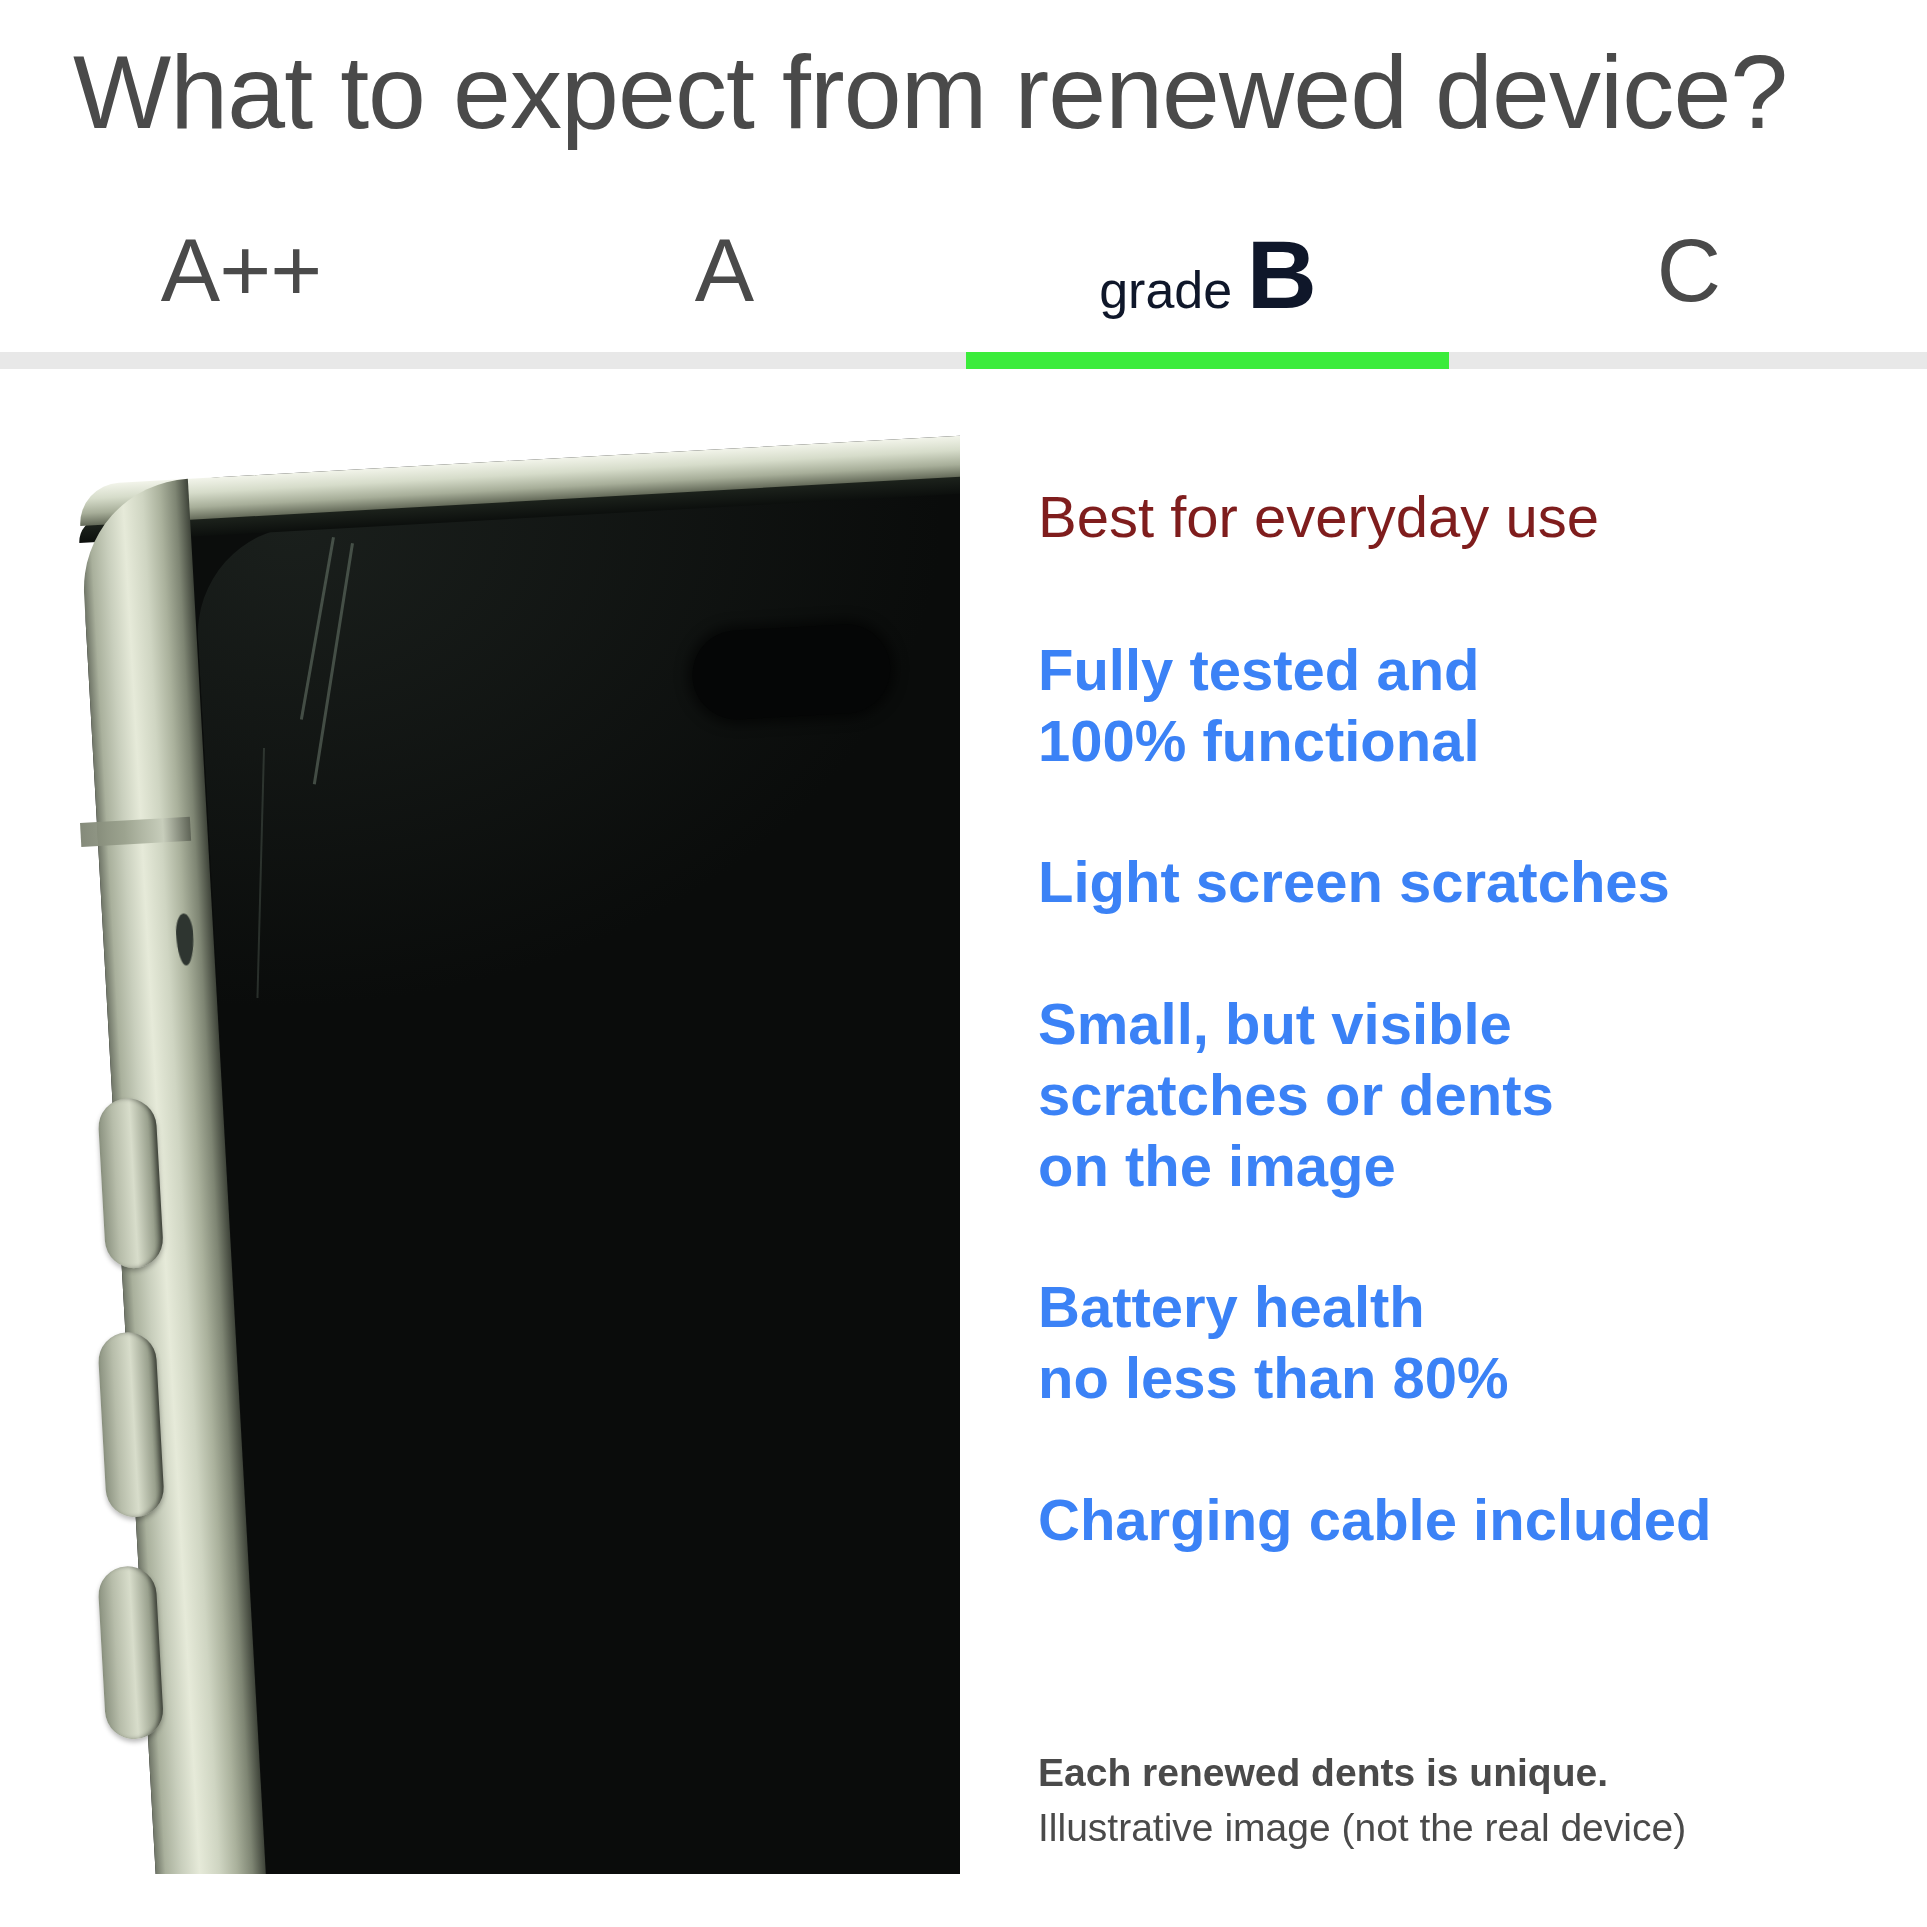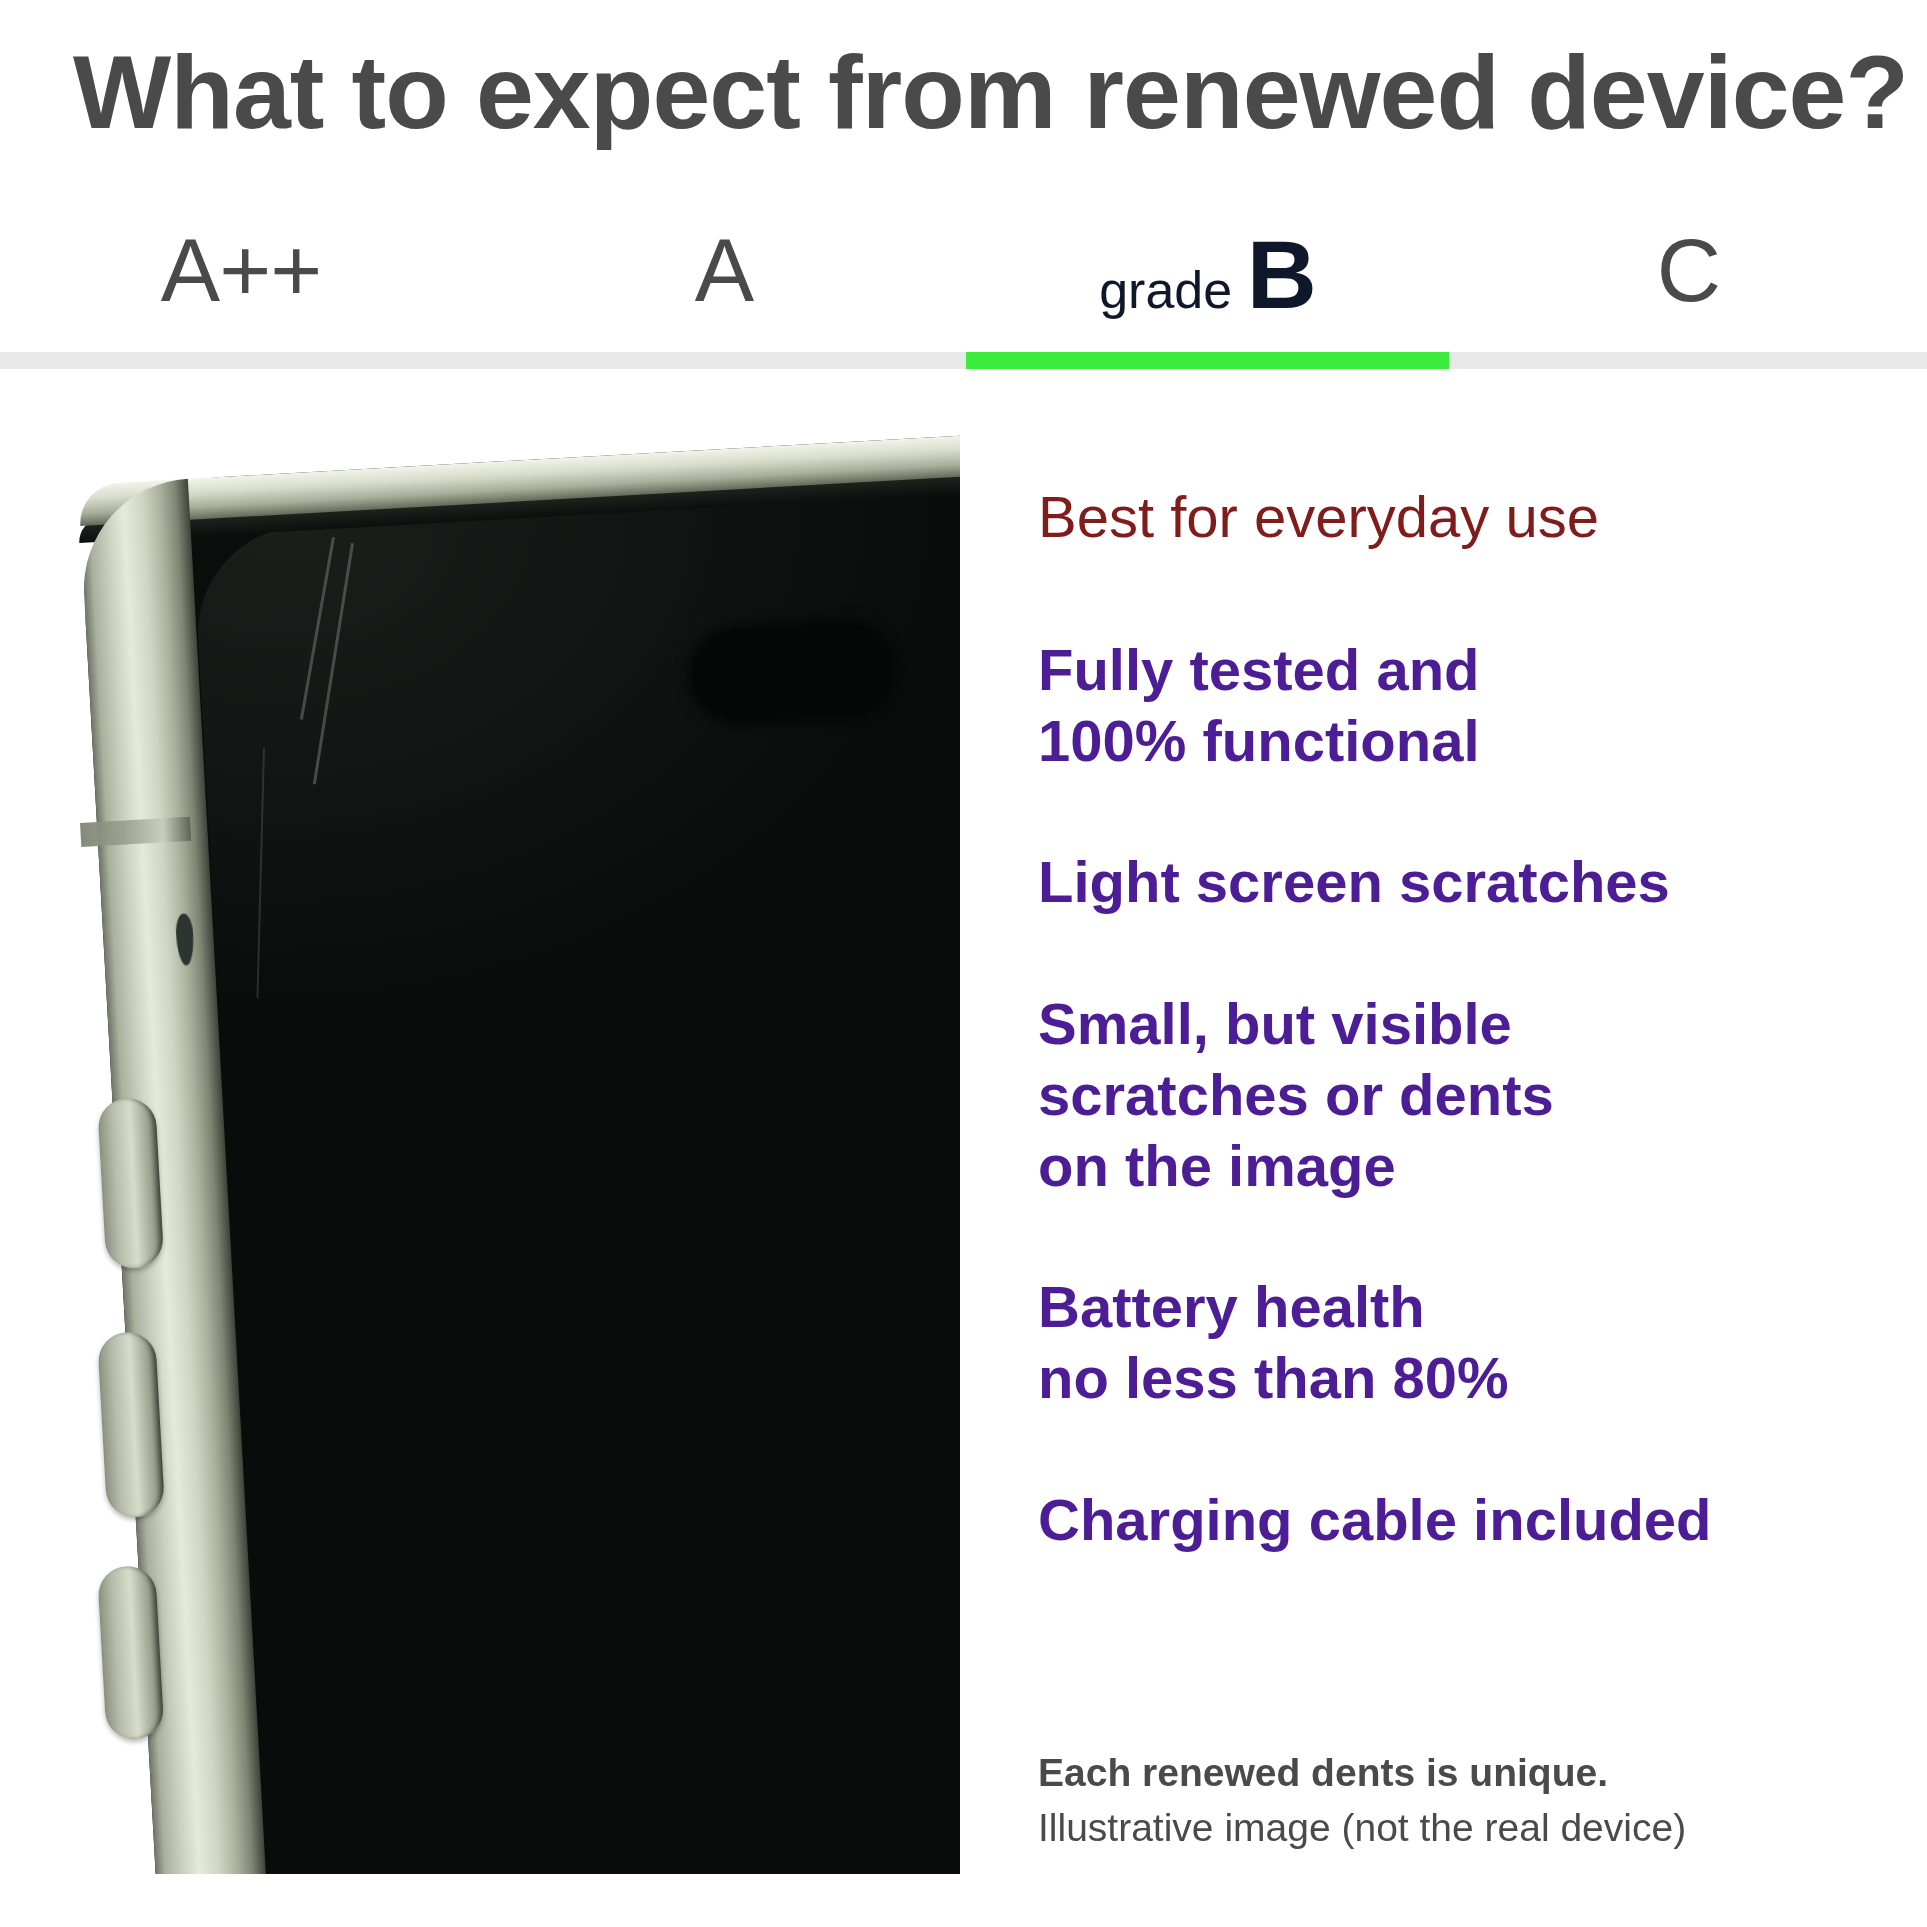--- a/index.html
+++ b/index.html
@@ -14,21 +14,21 @@
     font-family: "Liberation Sans", sans-serif;
     -webkit-font-smoothing: antialiased;
   }
 
   
   #page-title {
     position: absolute;
     left: 73px;
     top: 35px;
     font-size: 104px;
-    font-weight: bold;
+    font-weight: normal;
     color: #4a4a4a;
     letter-spacing: -0.9px;
     white-space: nowrap;
     line-height: 1.1;
   }
 
   
   #grade-tabs {
     position: absolute;
     left: 0;
@@ -255,21 +255,21 @@
   }
   #best-for {
     color: #7f1d1d;
     font-size: 58px;
     font-weight: normal;
     line-height: 1.1;
     margin: 0 0 86px 0;
     white-space: nowrap;
   }
   .feature {
-    color: #4c1d95;
+    color: #3b82f6;
     font-size: 58px;
     font-weight: bold;
     line-height: 1.22;
     margin: 0 0 71px 0;
   }
   .feature .line { display: block; white-space: nowrap; }
 
   #disclaimer {
     position: absolute;
     left: 1038px;

